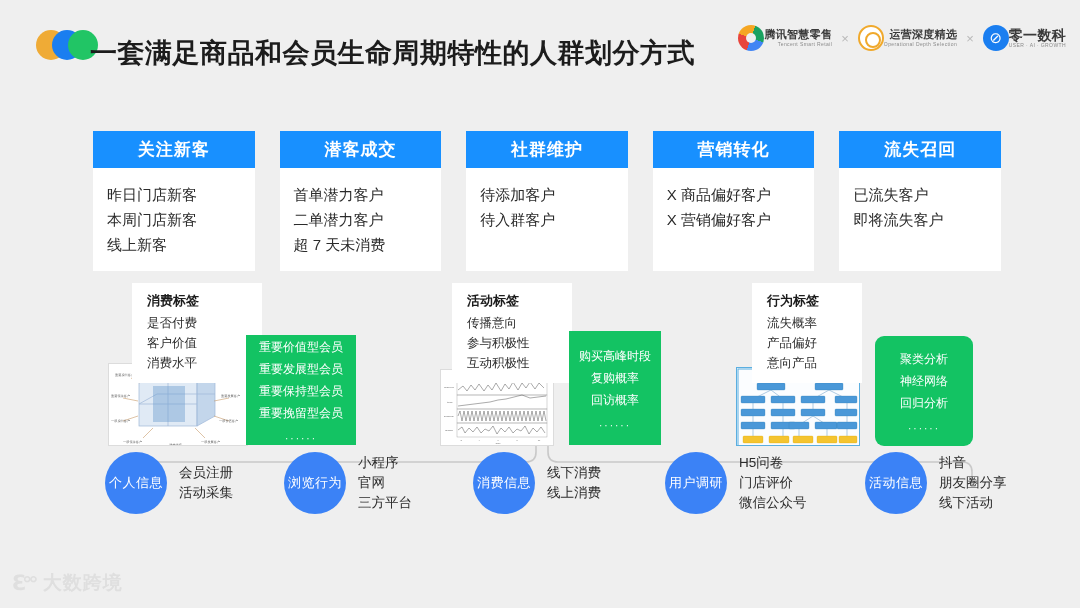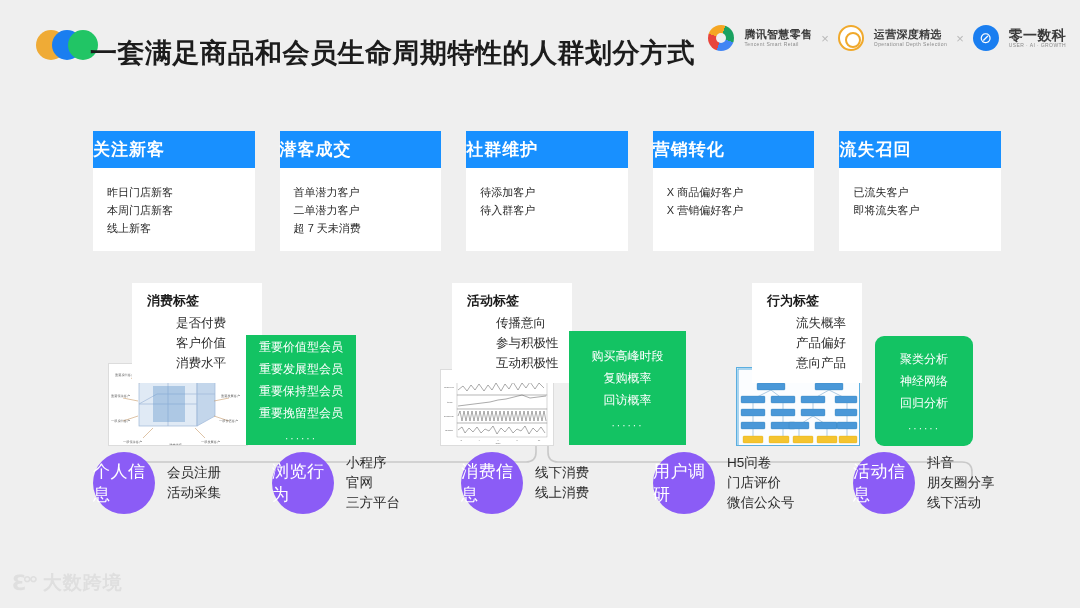--- a/index.html
+++ b/index.html
@@ -19,21 +19,21 @@
   .brand-dots i.d2 { left: 16px; background: #1a7ef0; }
   .brand-dots i.d3 { left: 32px; background: #21c565; }
 
   .deck-title {
     position: absolute; left: 90px; top: 35px;
     font-size: 27px; font-weight: bold; color: #1c1c1c;
     letter-spacing: .5px; white-space: nowrap;
   }
 
   .logos { position: absolute; right: 14px; top: 25px; display: flex; align-items: center; gap: 9px; }
-  .logo-unit { display: flex; align-items: center; gap: 10px; }
+  .logo-unit { display: flex; align-items: center; gap: 0; text-align: right; }
   .logo-mark { width: 26px; height: 26px; border-radius: 50%; position: relative; flex: 0 0 auto; }
   .logo-mark.tencent {
     background: conic-gradient(from 200deg, #e8453c 0deg 90deg, #f5a623 90deg 180deg, #1aa260 180deg 270deg, #4285f4 270deg 360deg);
   }
   .logo-mark.tencent::after {
     content: ""; position: absolute; left: 8px; top: 8px; width: 10px; height: 10px;
     border-radius: 50%; background: #efefef;
   }
   .logo-mark.ydj { background: #fff; border: 2px solid #f0a92c; }
   .logo-mark.ydj::after {
@@ -48,41 +48,41 @@
   .logo-txt { line-height: 1.05; }
   .logo-cn { font-size: 11px; font-weight: bold; color: #3a3a3a; letter-spacing: .3px; white-space: nowrap; }
   .logo-en { font-size: 5px; color: #8a8a8a; letter-spacing: .4px; white-space: nowrap; margin-top: 1px; }
   .logo-x { color: #b9b9b9; font-size: 13px; line-height: 1; }
 
   
   .cards { position: absolute; left: 93px; top: 131px; width: 908px; display: flex; gap: 25px; }
   .card { width: 166px; background: #fff; }
   .card-head {
     background: #1890ff; color: #fff; font-size: 17px; font-weight: bold;
-    text-align: left; height: 37px; line-height: 37px; letter-spacing: 1px;
+    text-align: center; height: 37px; line-height: 37px; letter-spacing: 1px;
   }
   .card-body {
     min-height: 83px; padding: 15px 14px 14px 14px;
-    font-size: 11px; color: #2b2b2b; line-height: 1.65;
+    font-size: 15px; color: #2b2b2b; line-height: 1.65;
   }
   .card-body div { white-space: nowrap; }
 
   
   .groups { position: absolute; left: 108px; top: 283px; width: 880px; }
   .group { position: absolute; top: 0; }
   .g1 { left: 0; }
   .g2 { left: 332px; }
   .g3 { left: 628px; }
 
   .tag-box {
     position: absolute; top: 0; background: #fff;
     padding: 9px 15px 10px 15px; z-index: 3;
   }
   .tag-box .tag-title { font-size: 13px; font-weight: bold; color: #1c1c1c; margin-bottom: 3px; font-family: Liberation Mono, monospace; }
-  .tag-box .tag-line { font-size: 12.5px; color: #2c2c2c; line-height: 1.6; white-space: nowrap; margin-left: 29px; }
+  .tag-box .tag-line { font-size: 12.5px; color: #2c2c2c; line-height: 1.6; white-space: nowrap; }
 
   .thumb {
     position: absolute; background: #fff; border: 1px solid #dcdcdc;
     overflow: hidden; z-index: 2;
   }
 
   .green-box {
     position: absolute; background: #13c363; color: #fff;
     text-align: center; z-index: 3;
     display: flex; flex-direction: column; justify-content: center; align-items: center;
@@ -90,37 +90,37 @@
   .green-box .gline { font-size: 12px; line-height: 1.85; white-space: nowrap; }
   .green-box .gdots { font-size: 10px; letter-spacing: 2px; margin-top: 9px; opacity: .95; }
 
   
   .g1 .tag-box { left: 24px; top: 0; width: 130px; }
   .g1 .thumb { left: 0; top: 80px; width: 140px; height: 83px; }
   .g1 .green-box { left: 138px; top: 52px; width: 110px; height: 110px; }
   
   .g2 .tag-box { left: 12px; top: 0; width: 120px; }
   .g2 .thumb { left: 0; top: 86px; width: 114px; height: 77px; }
-  .g2 .green-box { left: 129px; top: 48px; width: 117px; height: 114px; }
+  .g2 .green-box { left: 129px; top: 48px; width: 92px; height: 114px; }
   
   .g3 .tag-box { left: 16px; top: 0; width: 110px; }
   .g3 .thumb { left: 0; top: 84px; width: 124px; height: 79px; }
   .g3 .green-box { left: 139px; top: 53px; width: 98px; height: 110px; border-radius: 9px; }
 
   
   .brackets { position: absolute; left: 0; top: 430px; width: 1080px; height: 60px; }
   .brackets svg { display: block; }
 
   
   .sources { position: absolute; left: 0; top: 452px; width: 1080px; height: 82px; }
   .source { position: absolute; top: 0; display: flex; align-items: center; }
   .bubble {
-    width: 62px; height: 62px; border-radius: 50%; background: #8b5cf6;
-    color: #fff; font-size: 17px; display: flex; align-items: center; justify-content: center;
-    flex: 0 0 auto; letter-spacing: .5px;
+    width: 62px; height: 62px; border-radius: 50%; background: #3b82f6;
+    color: #fff; font-size: 13px; display: flex; align-items: center; justify-content: center;
+    flex: 0 0 auto; letter-spacing: .5px; margin-left: 12px;
   }
   .src-list { margin-left: 12px; font-size: 13.5px; color: #2b2b2b; line-height: 1.5; }
   .src-list div { white-space: nowrap; }
   .s1 { left: 93px; }
   .s2 { left: 272px; }
   .s3 { left: 461px; }
   .s4 { left: 653px; }
   .s5 { left: 853px; }
 
   

